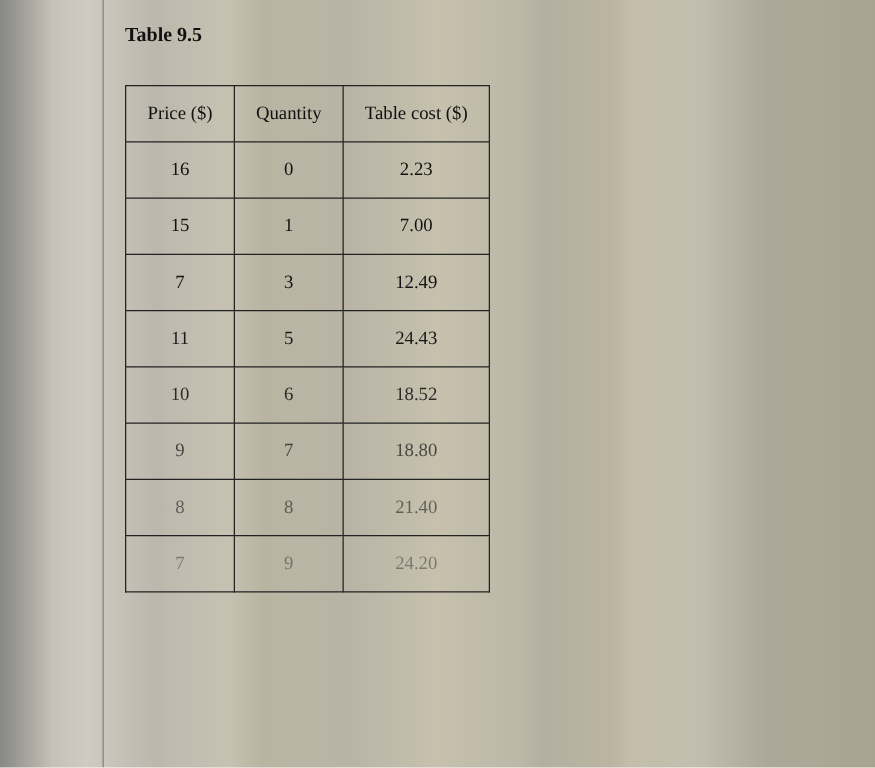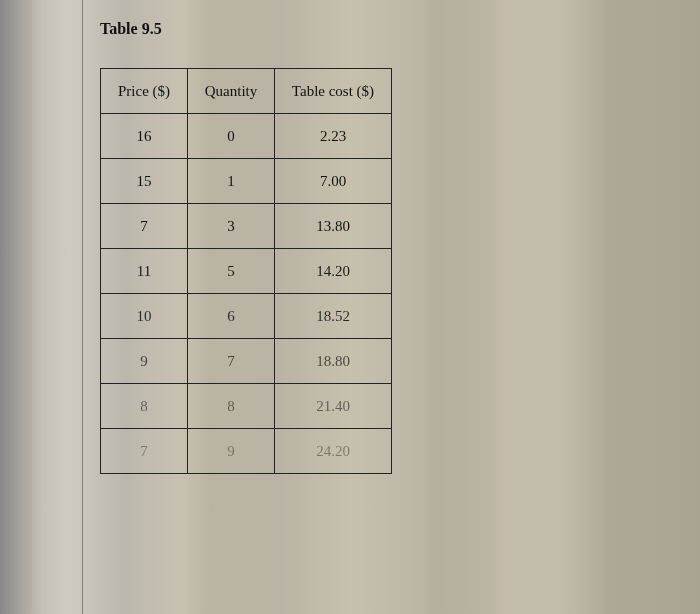--- a/index.html
+++ b/index.html
@@ -99,26 +99,26 @@
         <td>2.23</td>
       </tr>
       <tr>
         <td>15</td>
         <td>1</td>
         <td>7.00</td>
       </tr>
       <tr>
         <td>7</td>
         <td>3</td>
-        <td>13.80</td>
+        <td>12.49</td>
       </tr>
       <tr class="fade-1">
         <td>11</td>
         <td>5</td>
-        <td>14.20</td>
+        <td>24.43</td>
       </tr>
       <tr class="fade-2">
         <td>10</td>
         <td>6</td>
         <td>18.52</td>
       </tr>
       <tr class="fade-3">
         <td>9</td>
         <td>7</td>
         <td>18.80</td>

